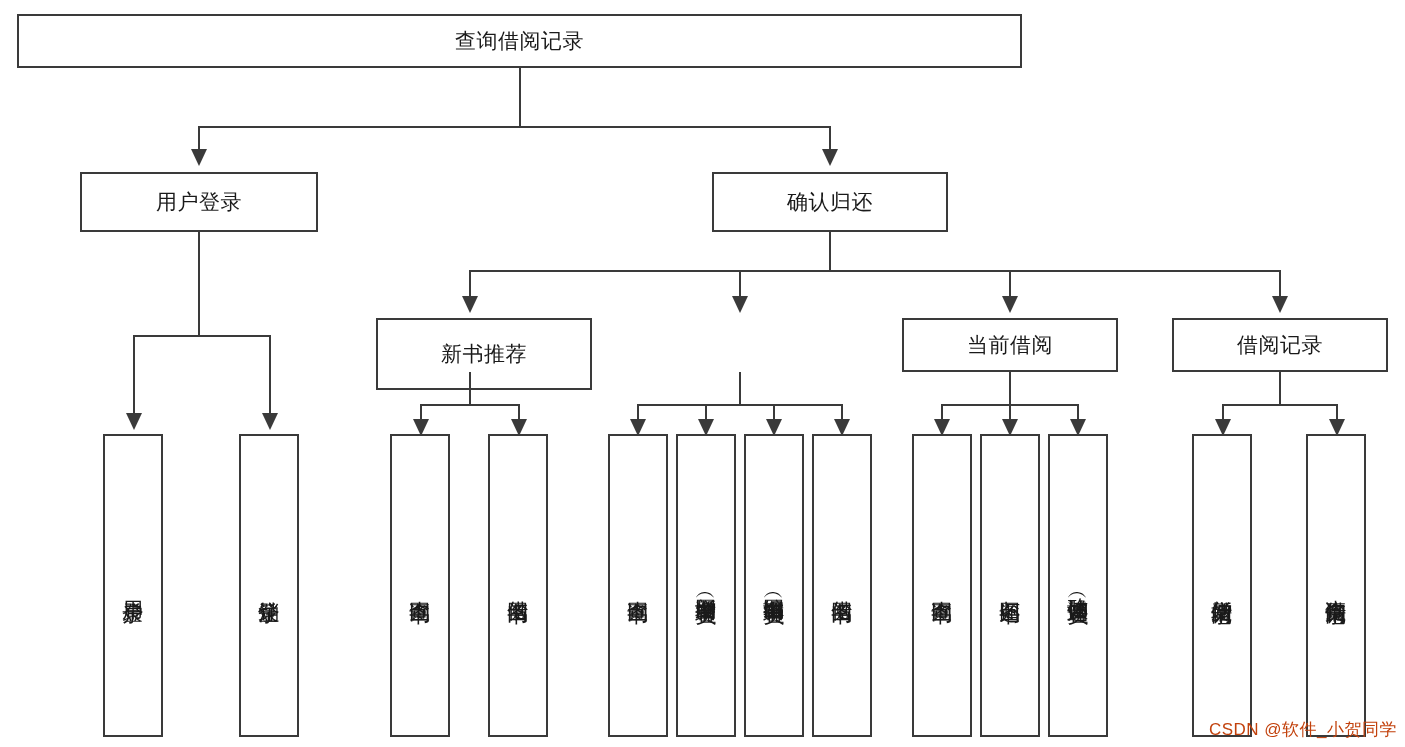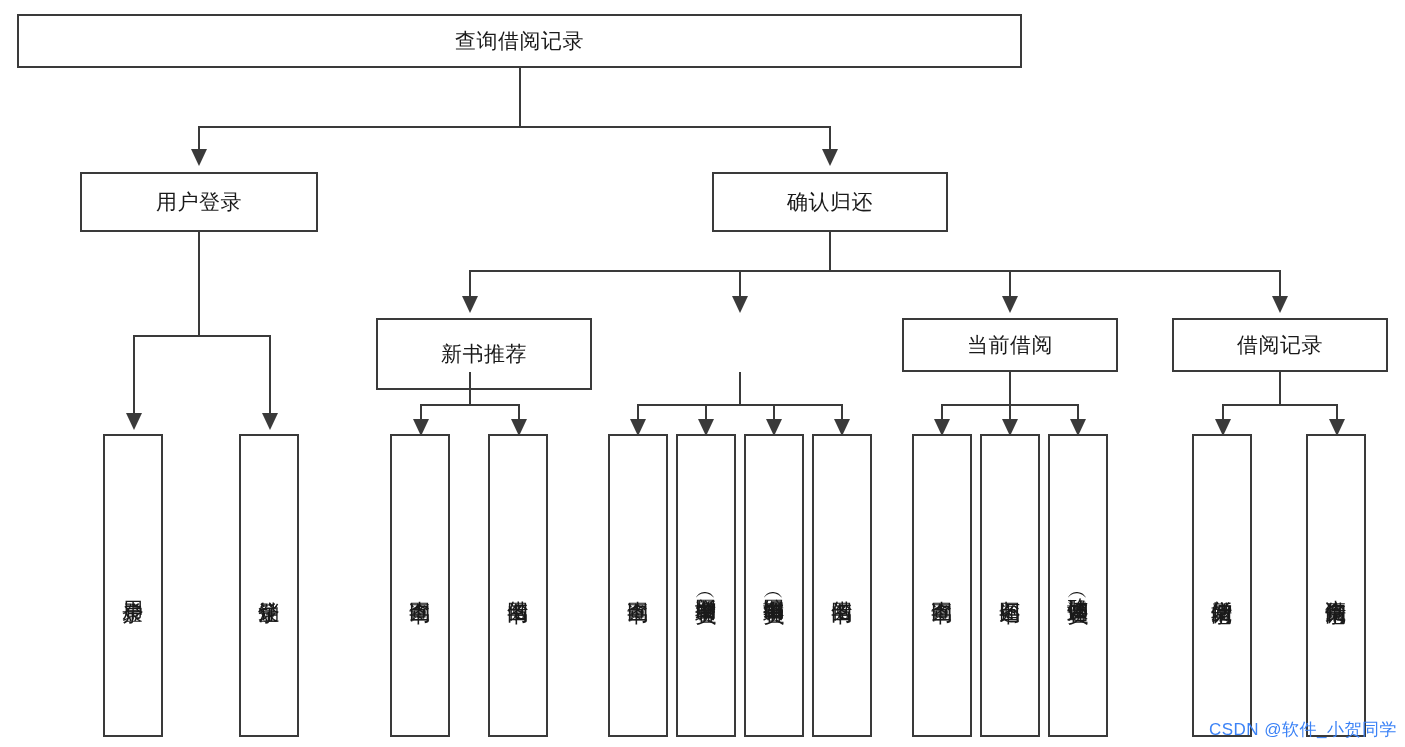--- a/index.html
+++ b/index.html
@@ -61,21 +61,21 @@
     height: 0;
     border-left: 8px solid transparent;
     border-right: 8px solid transparent;
     border-top: 17px solid #3a3a3a;
   }
   #watermark {
     position: absolute;
     right: 8px;
     bottom: 6px;
     font-size: 17px;
-    color: #3b82f6;
+    color: #c2410c;
     letter-spacing: 0.5px;
     white-space: nowrap;
   }
 </style>
 </head>
 <body>
 
 <div id="canvas">
 
   <div class="node horiz" style="left:17px; top:14px; width:1005px; height:54px;">

